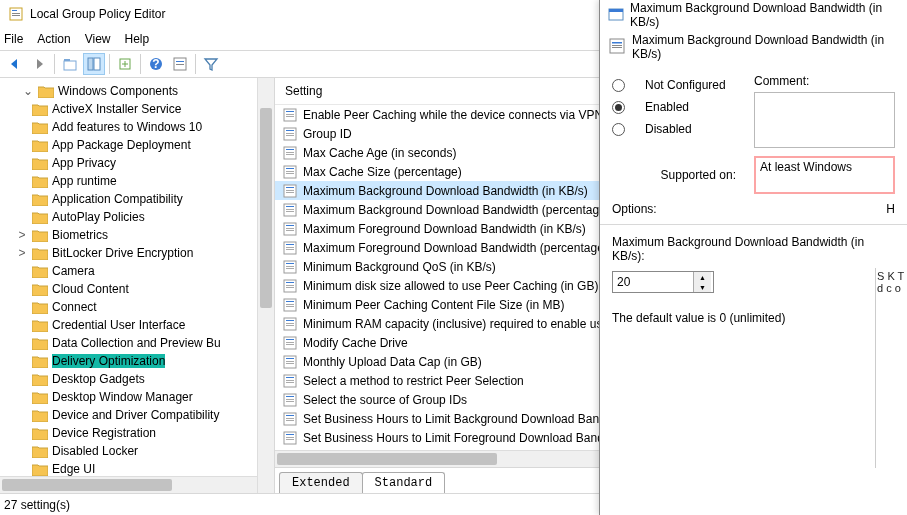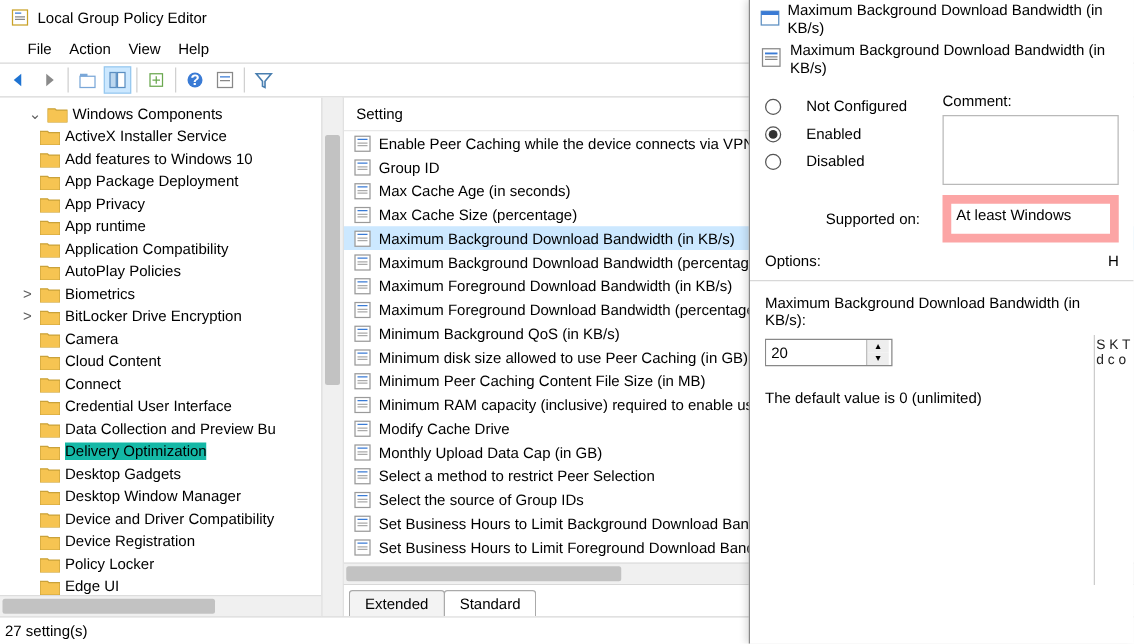--- a/index.html
+++ b/index.html
@@ -1,30 +1,30 @@
 <!DOCTYPE html>
 <html><head>
 <meta charset="utf-8">
 <style>
   * { box-sizing: border-box; font-family: "Segoe UI", Tahoma, sans-serif; font-size: 12px; }
   body { margin: 0; padding: 0; width: 907px; height: 515px; background: #fff; overflow: hidden; position: relative; }
   .titlebar { height: 28px; padding: 4px 8px; display: flex; align-items: center; gap: 6px; }
   .titlebar .icon-slot { width: 16px; height: 16px; }
-  .menubar { height: 22px; padding: 0 22px; display: flex; gap: 14px; align-items: center; }
+  .menubar { height: 22px; padding: 0 4px; display: flex; gap: 14px; align-items: center; }
   .menubar span { cursor: default; }
   .toolbar { height: 28px; border-top: 1px solid #d8d8d8; border-bottom: 1px solid #d8d8d8; display: flex; align-items: center; gap: 2px; padding: 0 4px; }
   .tbtn { width: 22px; height: 22px; display: flex; align-items: center; justify-content: center; border: 1px solid transparent; }
   .tsep { width: 1px; height: 20px; background: #d0d0d0; margin: 0 2px; }
   .content { display: flex; height: calc(515px - 28px - 22px - 28px - 22px); }
   .tree-pane { width: 275px; border-right: 1px solid #d8d8d8; overflow: auto; padding: 4px 0; position: relative; }
   .list-pane { flex: 1; display: flex; flex-direction: column; position: relative; }
   .list-header { padding: 6px 10px; border-bottom: 1px solid #e8e8e8; }
   .list-body { flex: 1; overflow: auto; }
   .list-footer { height: 26px; border-top: 1px solid #d8d8d8; display: flex; align-items: flex-end; padding-left: 4px; }
-  .tab { padding: 3px 12px; border: 1px solid #aaa; border-bottom: none; margin-right: -1px; background: #fff; border-radius: 3px 3px 0 0; font-size: 12px; }
+  .tab { padding: 3px 12px; border: 1px solid #aaa; border-bottom: none; margin-right: -1px; background: #fff; border-radius: 3px 3px 0 0; font-size: 12px; font-family: Liberation Mono, monospace; }
   .tab.inactive { background: #f3f3f3; }
   .statusbar { height: 22px; border-top: 1px solid #d8d8d8; display: flex; align-items: center; padding: 0 4px; font-size: 12px; }
   .tree-row { display: flex; align-items: center; height: 18px; padding-left: 16px; white-space: nowrap; gap: 4px; }
   .tree-row.parent { padding-left: 22px; }
   .tree-row .exp { width: 12px; text-align: center; color: #606060; }
   .tree-row.selected .label { background: #14b8a6; }
   .folder-icon { width: 16px; height: 13px; }
   .list-row { display: flex; align-items: center; height: 19px; padding-left: 8px; white-space: nowrap; gap: 6px; }
   .list-row.selected { background: #cce8ff; }
   .setting-icon { width: 14px; height: 14px; }
@@ -36,21 +36,21 @@
   
   .dialog { position: absolute; top: 0; right: 0; width: 308px; height: 515px; background: #fff; border-left: 1px solid #888; box-shadow: -2px 0 6px rgba(0,0,0,.15); overflow: hidden; }
   .dlg-title { height: 30px; display: flex; align-items: center; gap: 6px; padding: 0 8px; background: #fff; }
   .dlg-sub { height: 34px; display: flex; align-items: center; gap: 6px; padding: 0 8px; }
   .dlg-body { padding: 8px 12px 0 12px; }
   .radio-row { display: flex; align-items: center; gap: 20px; padding: 4px 0; }
   .radio-dot { width: 13px; height: 13px; border: 1px solid #555; border-radius: 50%; display: flex; align-items: center; justify-content: center; }
   .radio-dot.filled::after { content:""; width:7px; height:7px; background:#333; border-radius:50%; }
   .dlg-field-row { display: flex; align-items: flex-start; gap: 12px; margin-top: 2px; }
   .comment-box { border: 1px solid #b9b9b9; height: 56px; flex:1; }
-  .support-box { border: 7px solid #fca5a5; height: 38px; flex:1; padding: 2px 4px; }
+  .support-box { border: 2px solid #fca5a5; height: 38px; flex:1; padding: 2px 4px; }
   .sect-label { padding: 8px 0 4px; }
   .divider { border-top: 1px solid #d8d8d8; margin: 4px -12px; }
   .spinner { display: inline-flex; border: 1px solid #888; height: 22px; width: 102px; }
   .spinner input { border: none; outline: none; width: 80px; padding: 0 4px; font-size: 12px; }
   .spinner .btns { width: 18px; display:flex; flex-direction: column; border-left:1px solid #aaa; }
   .spinner .btns div { flex:1; display:flex; align-items:center; justify-content:center; font-size:7px; background:#eee; }
   .right-tiny-box { position:absolute; right:0; top:268px; width:32px; height:200px; border-left:1px solid #ccc; padding:2px 1px; font-size:11px; line-height:1.1; color:#222; overflow:hidden; }
 </style>
 </head>
 <body>
@@ -268,21 +268,21 @@
           <span class="folder-icon"><svg viewBox="0 0 16 13">
               <path d="M0 2h6l1 1h9v10H0z" fill="#f6c452" stroke="#caa23a"></path>
             </svg></span>
           <span class="label">Device Registration</span>
         </div>
         <div class="tree-row">
           <span class="exp"></span>
           <span class="folder-icon"><svg viewBox="0 0 16 13">
               <path d="M0 2h6l1 1h9v10H0z" fill="#f6c452" stroke="#caa23a"></path>
             </svg></span>
-          <span class="label">Policy Locker</span>
+          <span class="label">Disabled Locker</span>
         </div>
         <div class="tree-row">
           <span class="exp"></span>
           <span class="folder-icon"><svg viewBox="0 0 16 13">
               <path d="M0 2h6l1 1h9v10H0z" fill="#f6c452" stroke="#caa23a"></path>
             </svg></span>
           <span class="label">Edge UI</span>
         </div>
       </div>
     <div class="scroll-track">

